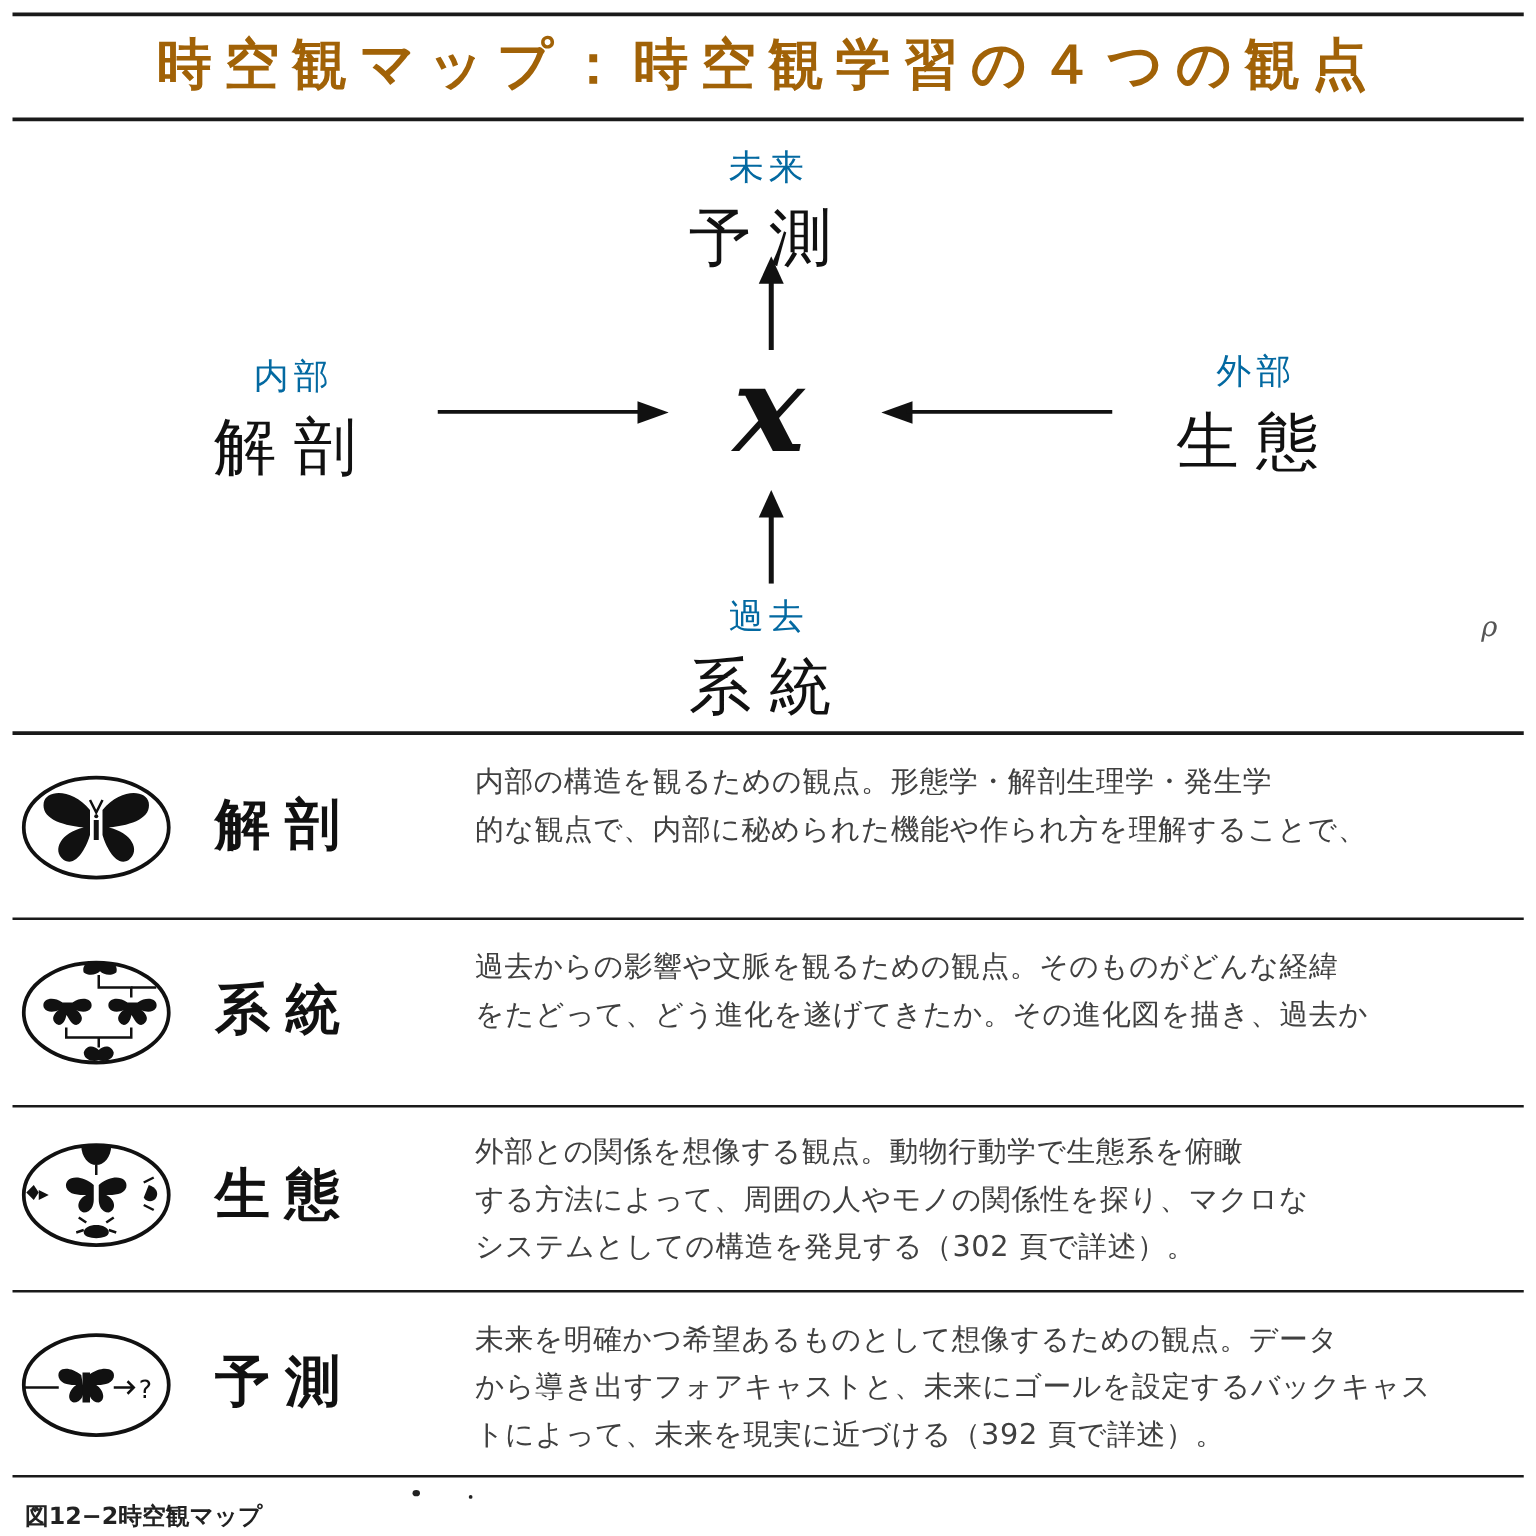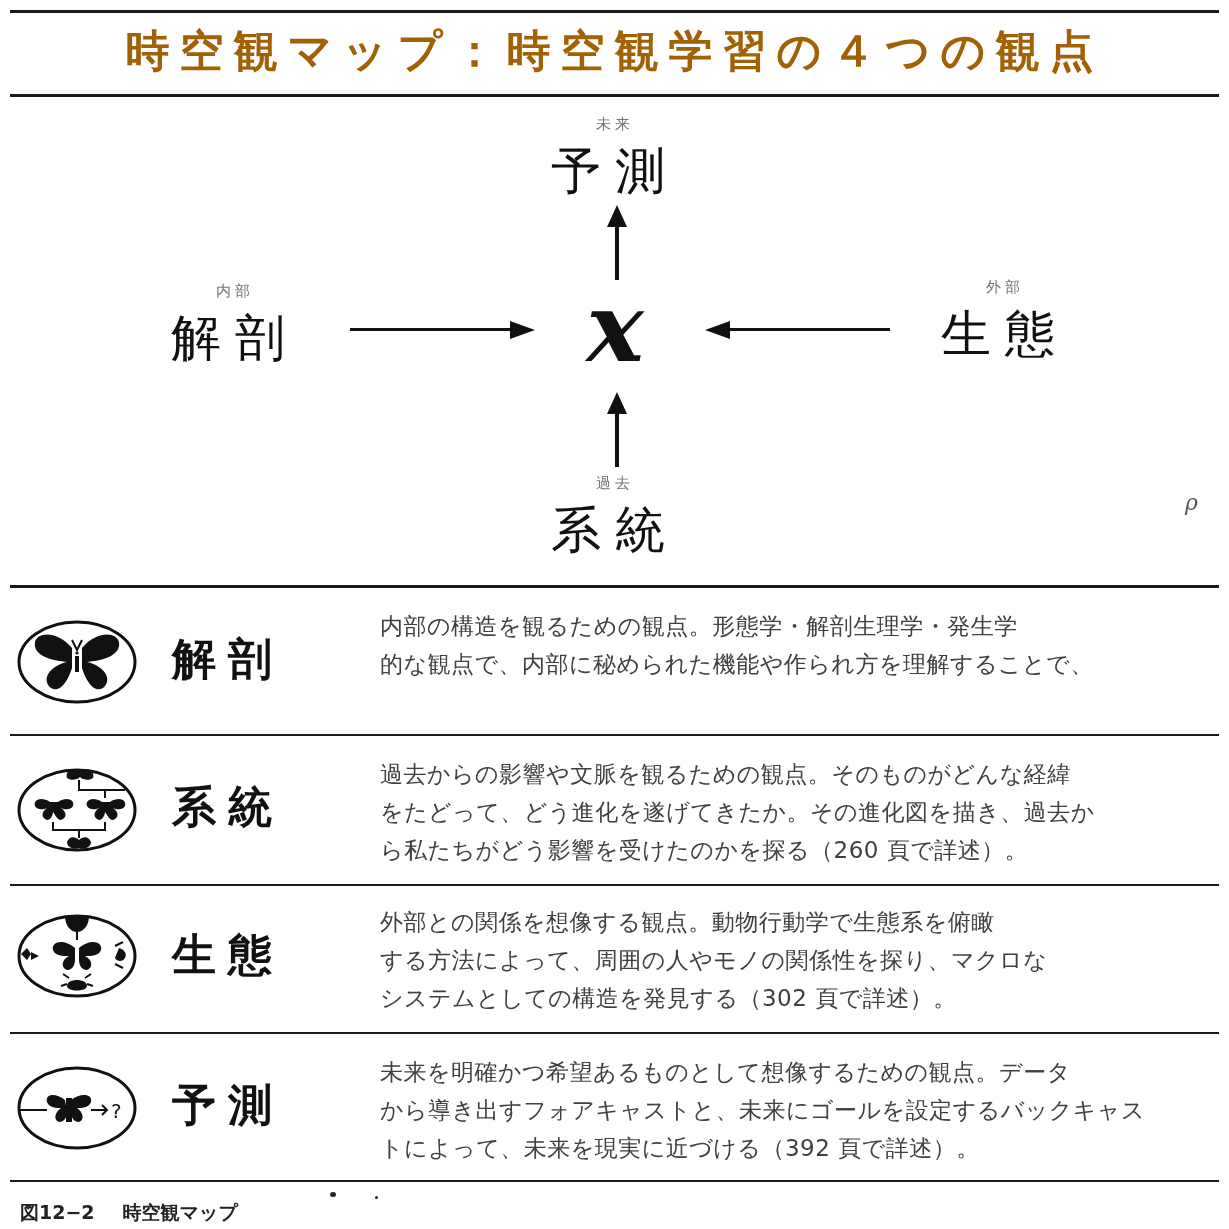--- a/index.html
+++ b/index.html
@@ -7,21 +7,21 @@
     width: 1229px; height: 1229px; background: #ffffff; color: #111111;
     font-family: "DejaVu Serif", "Liberation Serif", serif;
     position: relative; overflow: hidden;
   }
   .hr { position: absolute; left: 10px; right: 10px; height: 3px; background: #1a1a1a; }
   .title {
     position: absolute; top: 22px; left: 0; width: 1229px; text-align: center;
     font-size: 44px; font-weight: bold; letter-spacing: 10px; color: #a16207;
   }
   .node { position: absolute; text-align: center; }
-  .node .sub { font-size: 15px; letter-spacing: 4px; color: #737373; margin-bottom: 4px; }
+  .node .sub { font-size: 28px; letter-spacing: 4px; color: #0369a1; margin-bottom: 4px; }
   .node .main { font-size: 50px; letter-spacing: 14px; color: #111; }
   .center-x {
     position: absolute; left: 565px; top: 280px; width: 100px; text-align: center;
     font-family: "DejaVu Serif", serif; font-style: italic; font-weight: bold;
     font-size: 96px; line-height: 96px; color: #111;
   }
   .arrow { position: absolute; }
   .pen-mark { position: absolute; left: 1185px; top: 490px; font-size: 22px; color: #555; font-style: italic; }
   .row { position: absolute; left: 0; width: 1229px; height: 140px; }
   .row .icon { position: absolute; left: 17px; width: 120px; height: 84px; }
@@ -30,21 +30,21 @@
   }
   .row .desc {
     position: absolute; left: 380px; width: 840px;
     font-family: "DejaVu Sans", "Liberation Sans", sans-serif;
     font-size: 23px; line-height: 38px; color: #404040; letter-spacing: 0.5px;
   }
   .caption {
     position: absolute; left: 20px; top: 1200px; font-size: 19px; font-weight: bold; color: #222;
     font-family: "DejaVu Sans", sans-serif;
   }
-  .caption .num { margin-right: 28px; }
+  .caption .num { }
   .speck { position: absolute; background: #222; border-radius: 50%; }
 </style>
 </head>
 <body>
 
 <div class="hr" style="top:10px;"></div>
 <div class="title">時空観マップ：時空観学習の４つの観点</div>
 <div class="hr" style="top:94px;"></div>
 
 <div class="node" style="left:520px; top:115px; width:190px;">
@@ -120,21 +120,20 @@
       <path d="M62,12 L62,22 L88,22 L88,30"></path>
       <path d="M88,22 L108,22"></path>
       <path d="M36,54 L36,62 L88,62 L88,54"></path>
       <path d="M62,62 L62,70"></path>
     </g>
   </svg>
   <div class="label" style="top:40px;">系統</div>
   <div class="desc" style="top:17px;">
     <div>過去からの影響や文脈を観るための観点。そのものがどんな経緯</div>
     <div>をたどって、どう進化を遂げてきたか。その進化図を描き、過去か</div>
-    <div>ら私たちがどう影響を受けたのかを探る（260 頁で詳述）。</div>
   </div>
 </div>
 <div class="hr" style="top:884px; height:2px;"></div>
 
 <div class="row" style="top:886px;">
   <svg class="icon" style="top:28px;" viewBox="0 0 120 84">
     <ellipse cx="60" cy="42" rx="58" ry="40" fill="#fff" stroke="#111" stroke-width="3"></ellipse>
     <g fill="#111">
       <path d="M48,2 L72,2 C72,12 66,18 60,18 C54,18 48,12 48,2 Z"></path>
       <rect x="59" y="18" width="2" height="8"></rect>

